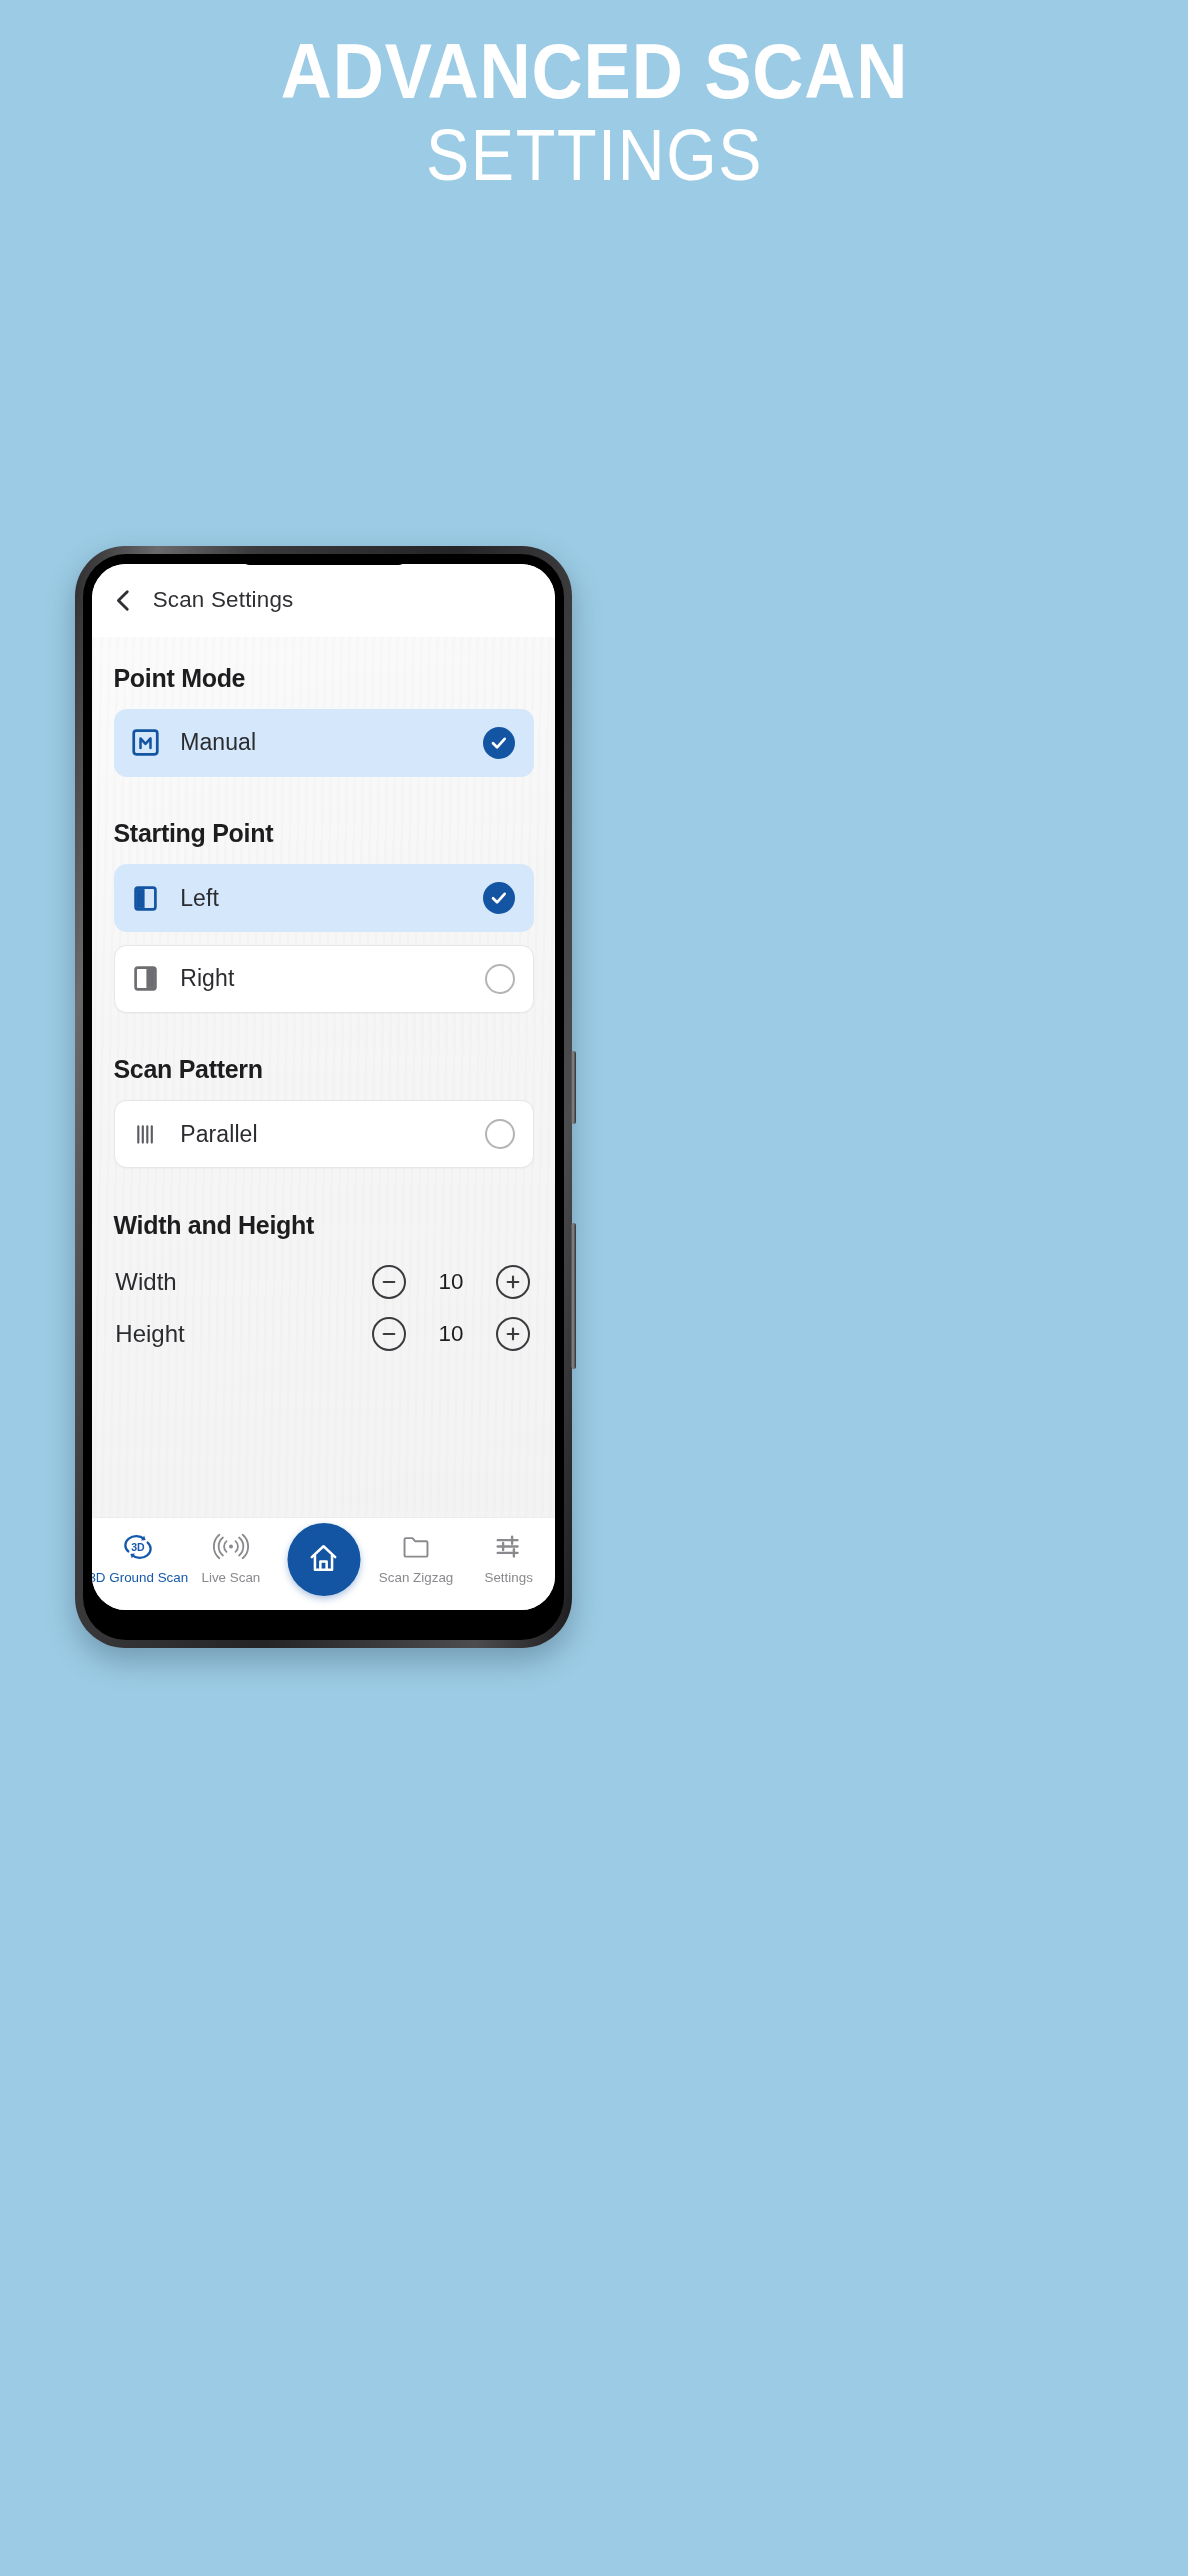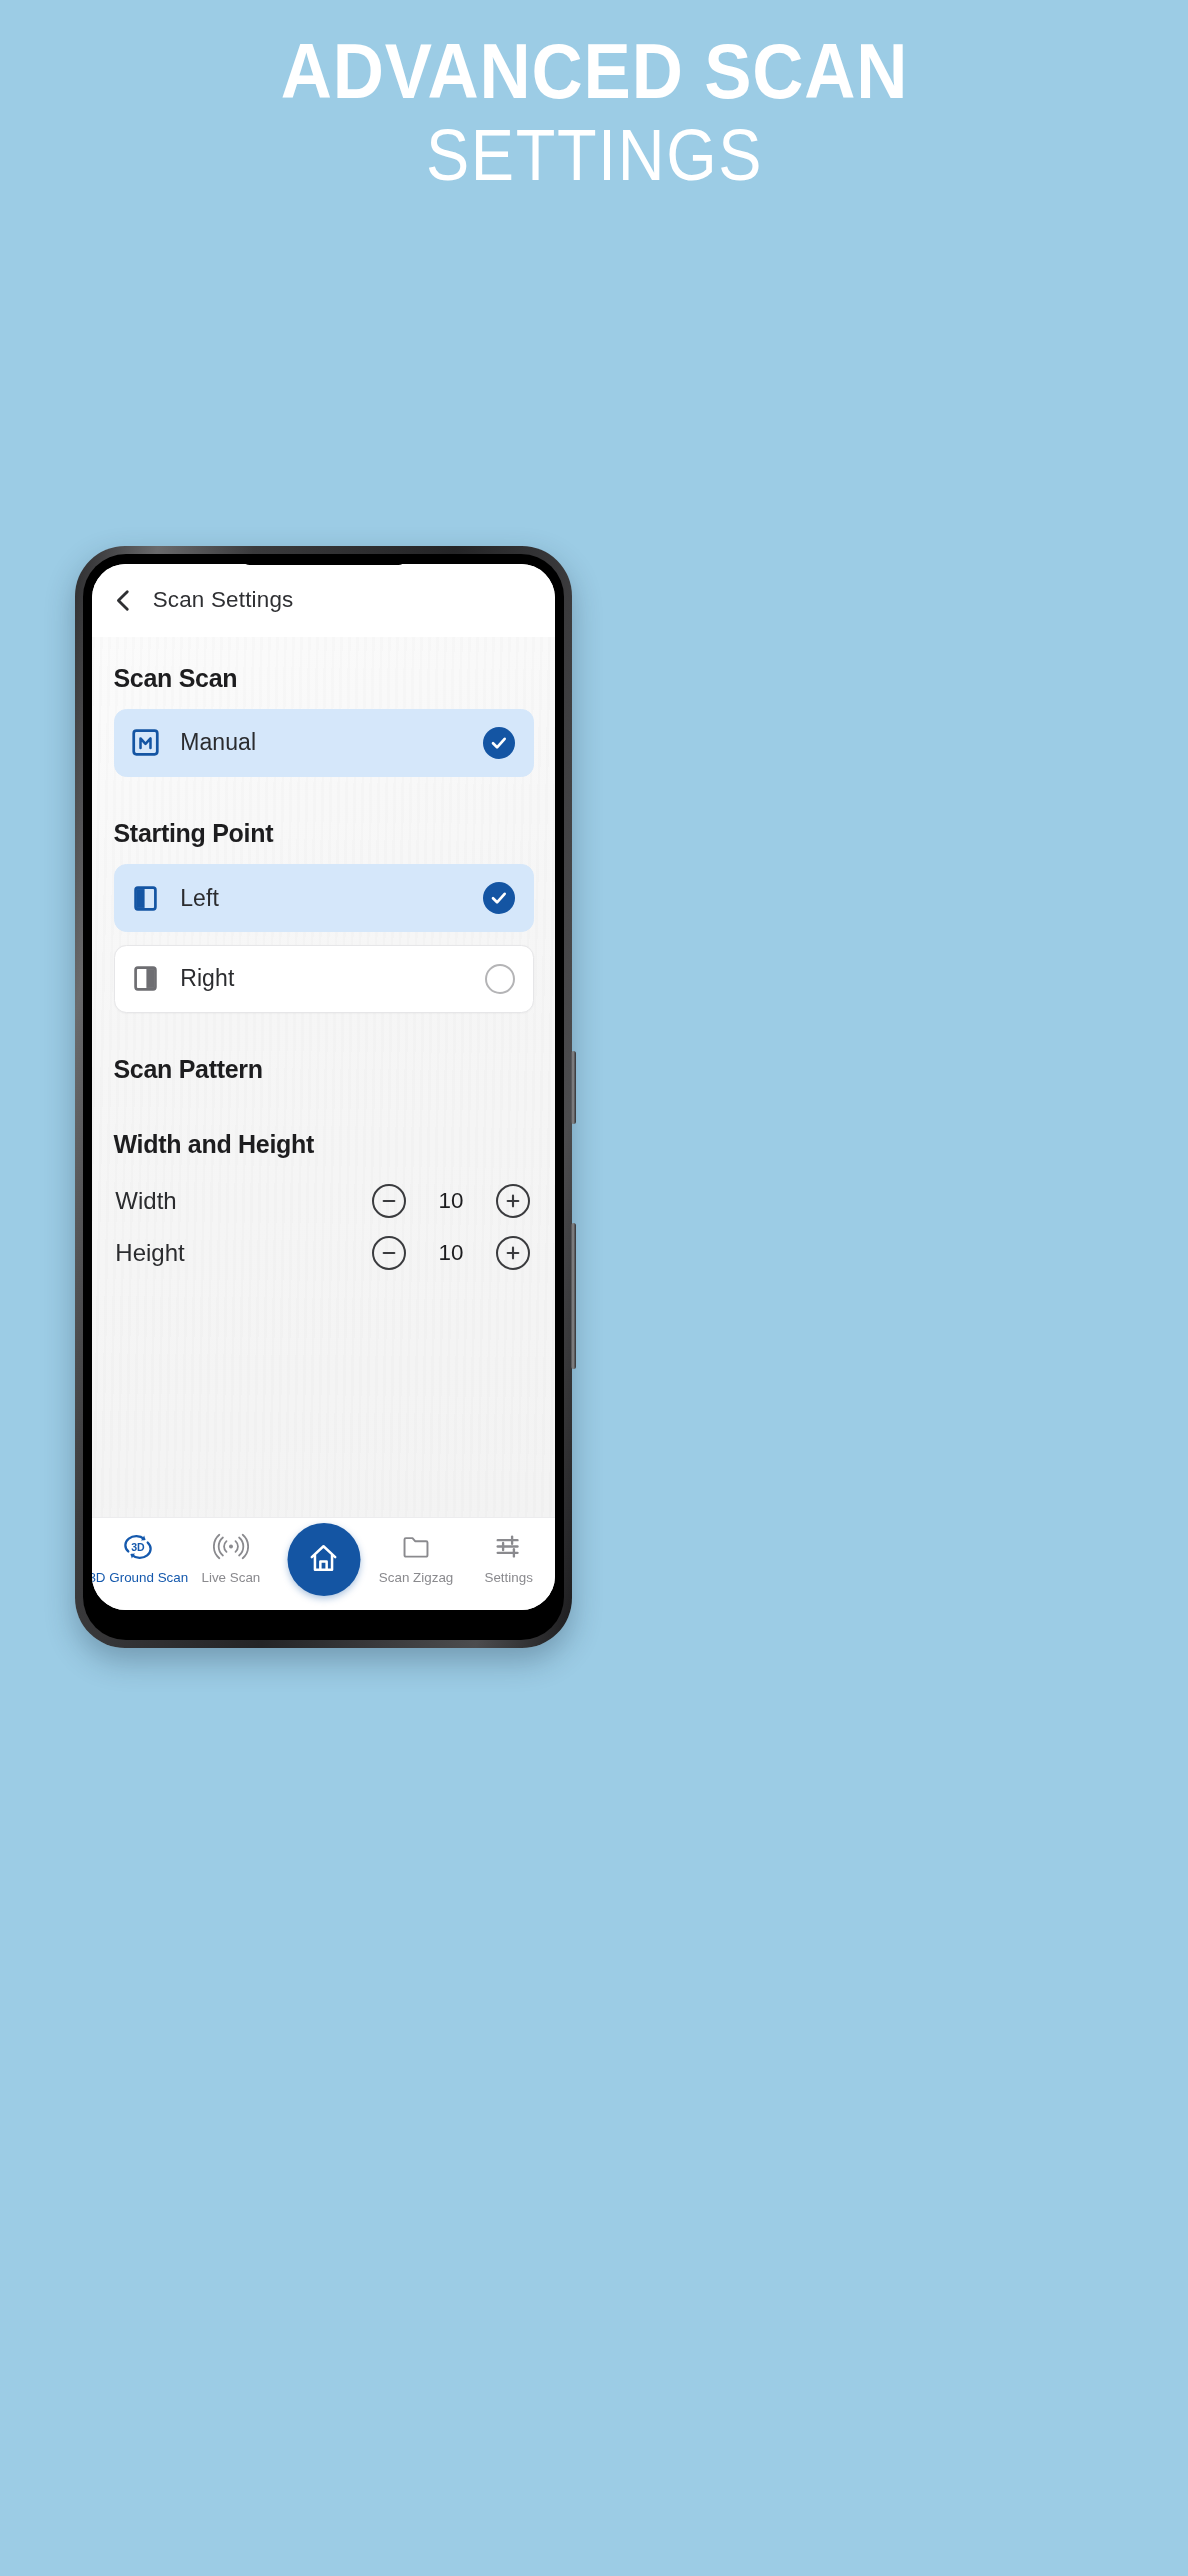--- a/index.html
+++ b/index.html
@@ -242,21 +242,21 @@
         <div class="back-chevron">
           <svg width="19.7" height="23" viewBox="0 0 22 26" aria-hidden="true">
             <path d="M16 3 L6 13 L16 23" fill="none" stroke="#2f3033" stroke-width="3.2" stroke-linecap="round" stroke-linejoin="round"></path>
           </svg>
         </div>
         <div class="appbar-title">Scan Settings</div>
       </div>
 
       <div class="content">
 
-        <div class="section-title">Scan Scan</div>
+        <div class="section-title">Point Mode</div>
 
         <div class="option-row selected">
           <span class="option-icon">
             <svg width="29" height="29" viewBox="0 0 32 32" aria-hidden="true">
               <rect x="3" y="3" width="26" height="26" rx="3" fill="none" stroke="#1455a3" stroke-width="3"></rect>
               <path d="M10.5 22 V11.5 L16 17.5 L21.5 11.5 V22" fill="none" stroke="#1455a3" stroke-width="2.8" stroke-linecap="round" stroke-linejoin="round"></path>
             </svg>
           </span>
           <span class="option-label">Manual</span>
           <span class="radio-on">
@@ -295,20 +295,34 @@
           </span>
           <span class="option-label">Right</span>
           <span class="radio-off"></span>
         </div>
 
         <div class="section-gap"></div>
 
         <div class="section-title">Scan Pattern</div>
 
 
+        <div class="option-row">
+          <span class="option-icon">
+            <svg width="27" height="29" viewBox="0 0 30 32" aria-hidden="true">
+              <g stroke="#5d5d61" stroke-width="2.4" stroke-linecap="round">
+                <line x1="7" y1="7" x2="7" y2="25"></line>
+                <line x1="12" y1="7" x2="12" y2="25"></line>
+                <line x1="17" y1="7" x2="17" y2="25"></line>
+                <line x1="22" y1="7" x2="22" y2="25"></line>
+              </g>
+            </svg>
+          </span>
+          <span class="option-label">Parallel</span>
+          <span class="radio-off"></span>
+        </div>
 
         <div class="section-gap"></div>
 
         <div class="section-title">Width and Height</div>
 
         <div class="stepper-row">
           <span class="stepper-label">Width</span>
           <span class="stepper-ctrl">
             <span class="step-btn">
               <svg width="16" height="16" viewBox="0 0 18 18" aria-hidden="true">

